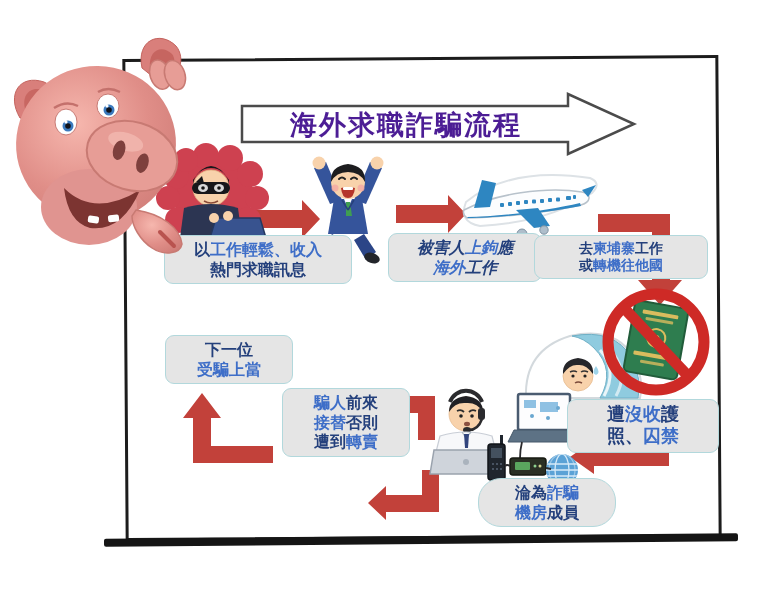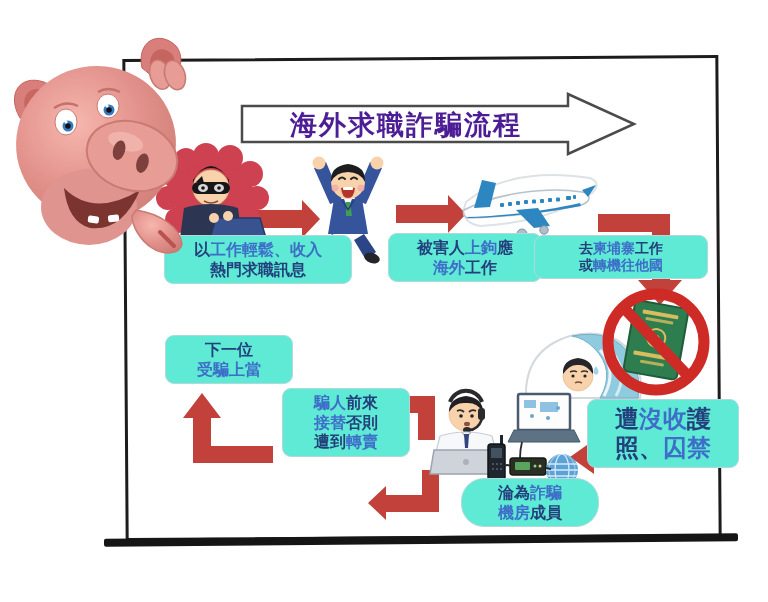--- a/index.html
+++ b/index.html
@@ -9,31 +9,31 @@
   
   #frame{left:124px;top:57px;width:590px;height:476px;border:3.5px solid #1c1c1c;
          transform:rotate(-0.4deg);background:transparent;z-index:1;}
   #frame-shadow{left:104px;top:536px;width:634px;height:8px;background:#151515;
          transform:rotate(-0.5deg);border-radius:2px;z-index:1;}
   
   #title-group{left:238px;top:90px;width:402px;height:68px;z-index:3;}
   #title-text{position:absolute;left:12px;top:17px;width:312px;text-align:center;
       font-size:27px;font-weight:bold;color:#4c1d95;letter-spacing:2px;}
   
-  .step-box{background:#5eead4;border:1px solid #b2d8dc;border-radius:9px;
+  .step-box{background:#e5e5e5;border:1px solid #b2d8dc;border-radius:9px;
       padding:4px 22px;font-weight:bold;font-size:16px;line-height:1.22;
       text-align:center;z-index:3;}
   .box-line{white-space:nowrap;}
   .seg-navy{color:#24407c;}
   .seg-blue{color:#3e6ec8;}
   #box-job-ad{left:164px;top:235px;width:142px;}
-  #box-hooked{left:388px;top:233px;width:108px;}
+  #box-hooked{left:388px;top:233px;width:108px;font-style:italic;}
   #box-cambodia{left:534px;top:235px;width:128px;font-size:14px;}
-  #box-confiscated{left:587px;top:399px;width:106px;font-size:24px;}
-  #box-scam-member{left:461px;top:478px;width:92px;border-radius:23px;}
+  #box-confiscated{left:567px;top:399px;width:106px;font-size:18px;}
+  #box-scam-member{left:478px;top:478px;width:92px;border-radius:23px;}
   #box-replacement{left:282px;top:388px;width:82px;}
   #box-ransom{left:282px;top:465px;width:82px;}
   #box-next-victim{left:165px;top:335px;width:82px;}
   
   .illus{z-index:2;}
   #arrows-layer{left:0;top:0;width:768px;height:602px;z-index:2;pointer-events:none;}
   svg{overflow:visible;display:block;}
 </style>
 </head>
 <body>

